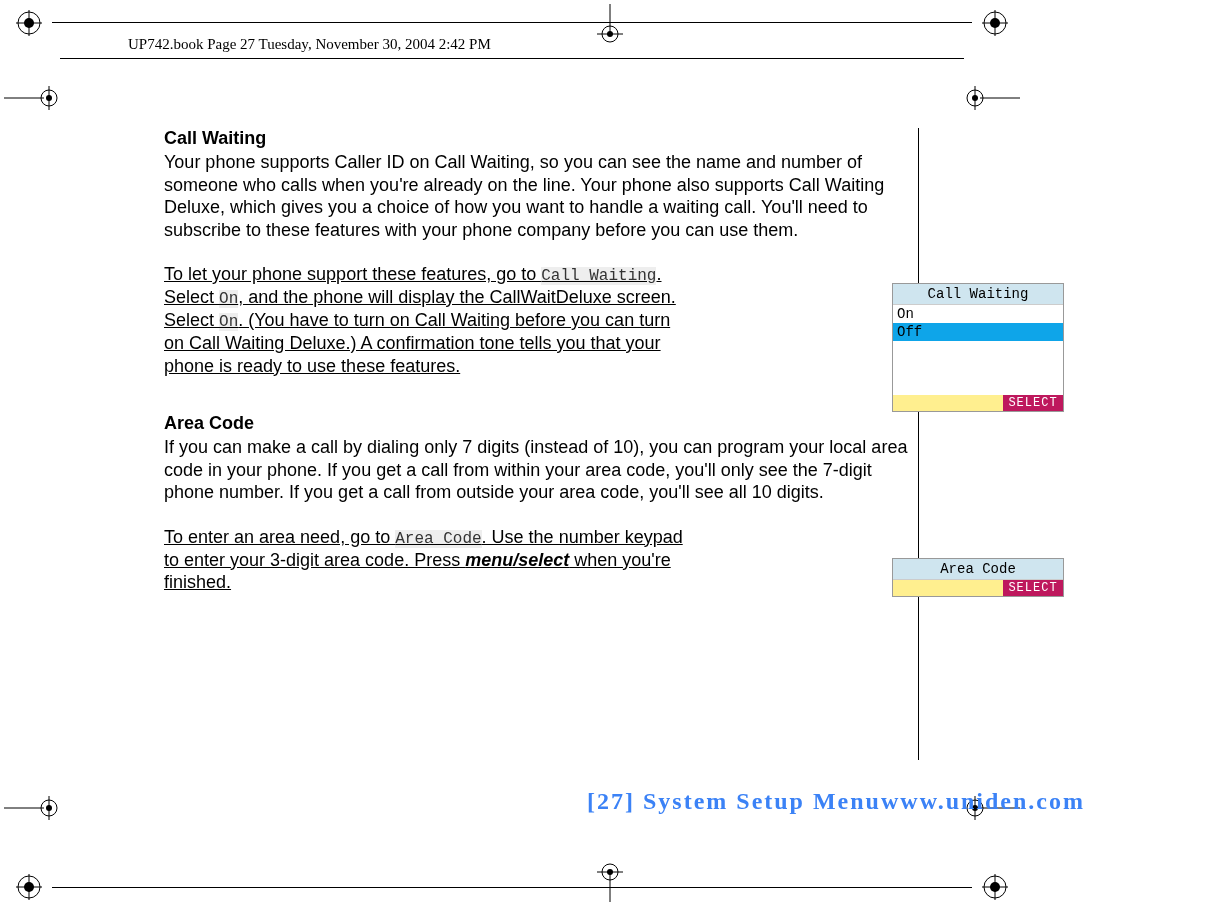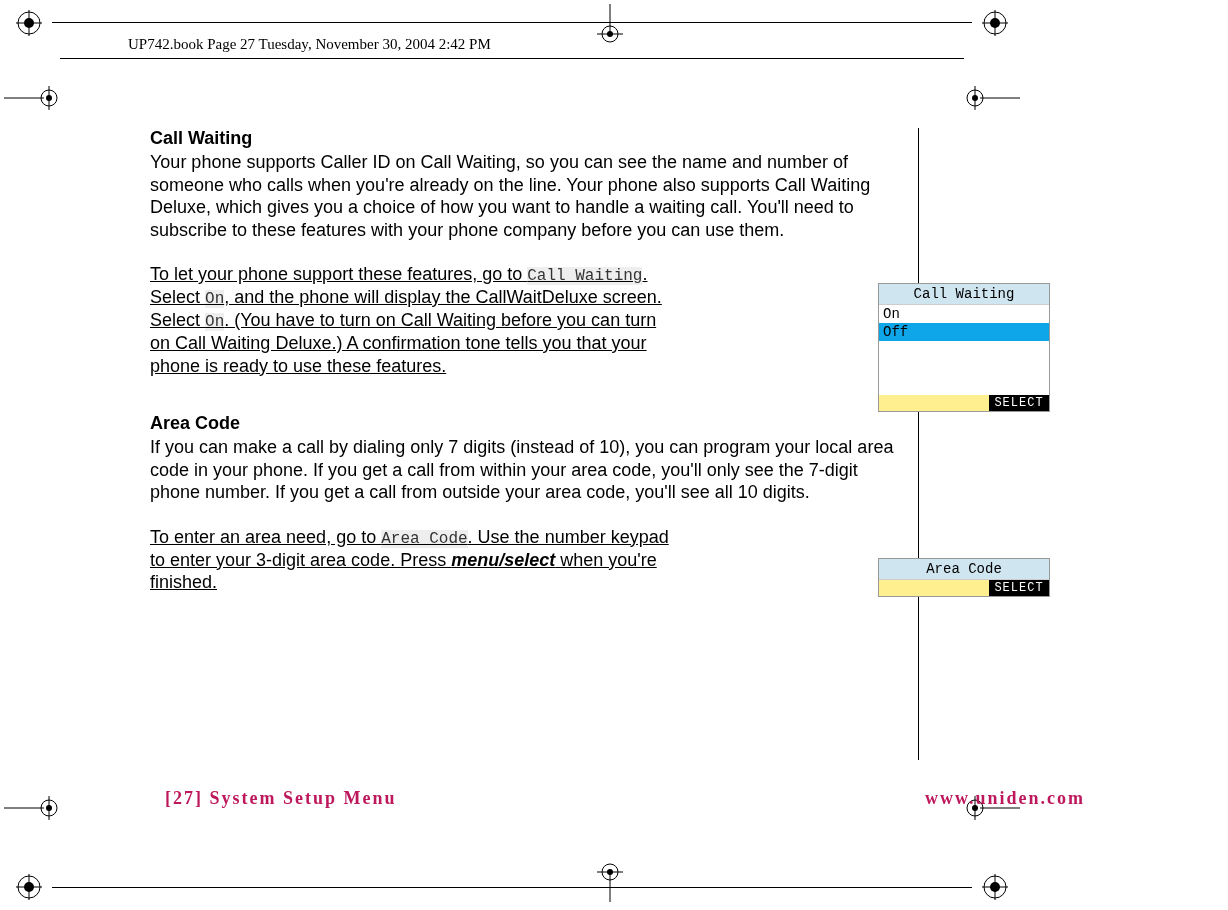--- a/index.html
+++ b/index.html
@@ -1,37 +1,37 @@
 <!DOCTYPE html>
 <html><head>
 <meta charset="utf-8">
 <style>
   html,body{margin:0;padding:0;width:1228px;height:910px;background:#fff;font-family:Verdana,Geneva,sans-serif;color:#000;position:relative;}
   .page{position:relative;width:1024px;height:910px;}
-  .content{position:absolute;left:150px;top:128px;width:750px;}
+  .content{position:absolute;left:164px;top:128px;width:750px;}
   h3{font-size:18px;font-weight:bold;margin:0 0 2px 0;font-family:Verdana,Geneva,sans-serif;}
   p{font-size:18px;line-height:1.25;margin:0 0 6px 0;font-family:"Trebuchet MS",Verdana,sans-serif;}
   .narrow{width:530px;text-decoration:underline;}
   .spacer{height:16px;}
   .spacer2{height:30px;}
   .mono{font-family:"Courier New",monospace;font-size:16px;background:#eee;color:#333;}
   .menu-sel{font-style:italic;font-weight:bold;text-align:center;}
   .lcd{position:absolute;right:-150px;width:170px;border:1px solid #999;background:#fff;}
   .lcd.top{top:155px;}
   .lcd.bot{top:430px;}
   .lcd-title{background:#cfe5ef;font-family:"Courier New",monospace;font-size:14px;text-align:center;padding:2px 0;border-bottom:1px solid #ccc;}
   .lcd-row{font-family:"Courier New",monospace;font-size:14px;padding:1px 4px;}
   .lcd-row.sel{background:#0ea5e9;}
   .lcd-body{min-height:90px;}
   .lcd-status{display:flex;height:16px;}
   .lcd-status .left{flex:1;background:#ffef8f;}
-  .lcd-status .right{width:60px;background:#000000;color:#fff;font-family:"Courier New",monospace;font-size:12px;text-align:center;line-height:16px;letter-spacing:1px;}
+  .lcd-status .right{width:60px;background:#be185d;color:#fff;font-family:"Courier New",monospace;font-size:12px;text-align:center;line-height:16px;letter-spacing:1px;}
   .cursor{display:inline-block;width:10px;height:12px;background:#000;vertical-align:middle;}
   .doc-header{position:absolute;left:128px;top:36px;font-family:"Times New Roman",serif;font-size:15px;}
-  .footer{position:absolute;left:165px;top:788px;width:920px;display:flex;justify-content:space-between;font-family:Georgia,"Times New Roman",serif;font-size:18px;font-weight:bold;letter-spacing:2px;color:#be185d;}
+  .footer{position:absolute;left:165px;top:788px;width:920px;display:flex;justify-content:flex-end;font-family:Georgia,"Times New Roman",serif;font-size:24px;font-weight:bold;letter-spacing:2px;color:#3b82f6;}
   .vline{position:absolute;left:918px;top:128px;width:1px;height:632px;background:#000;}
   
   .reg-target svg{display:block;}
   .reg-target{position:absolute;width:26px;height:26px;}
   .reg-target.tl{left:16px;top:10px;} .reg-target.tr{right:16px;top:10px;}
   .reg-target.bl{left:16px;bottom:10px;} .reg-target.br{right:16px;bottom:10px;}
   .crop-top{position:absolute;left:575px;top:4px;}
   .crop-bot{position:absolute;left:575px;bottom:4px;}
   .crop-left-t{position:absolute;left:4px;top:78px;} .crop-right-t{position:absolute;right:4px;top:78px;}
   .crop-left-b{position:absolute;left:4px;bottom:78px;} .crop-right-b{position:absolute;right:4px;bottom:78px;}

